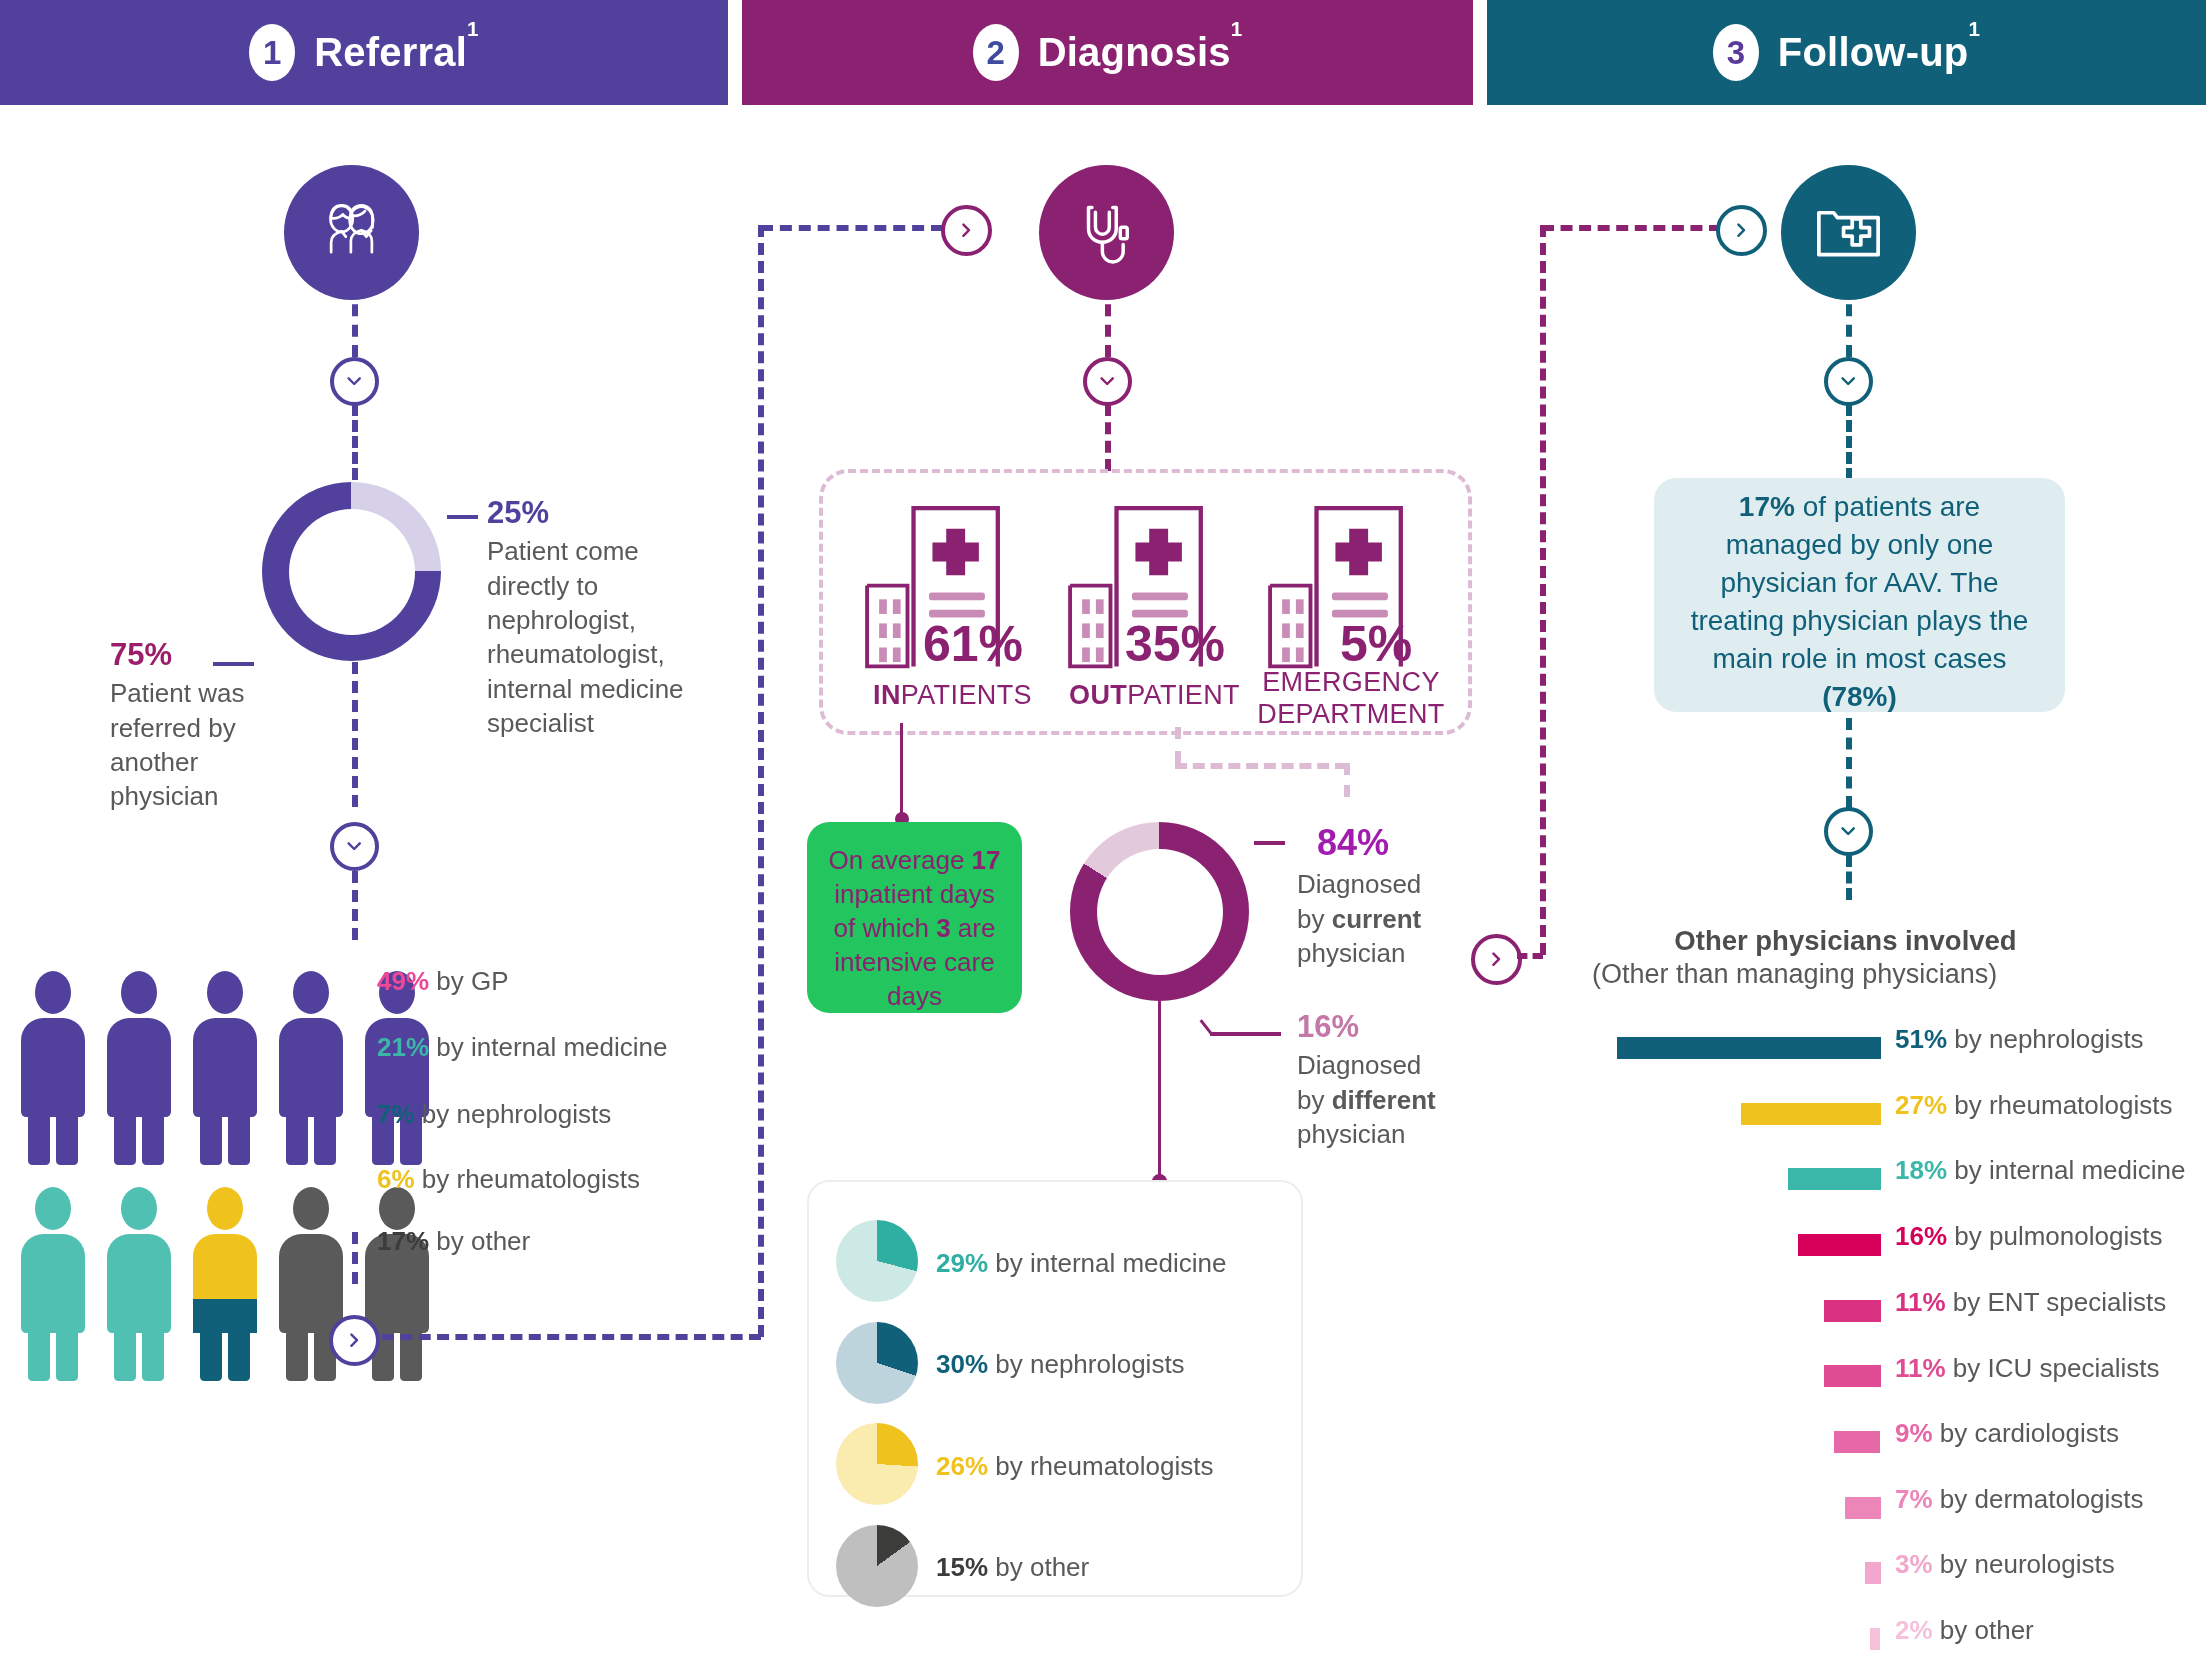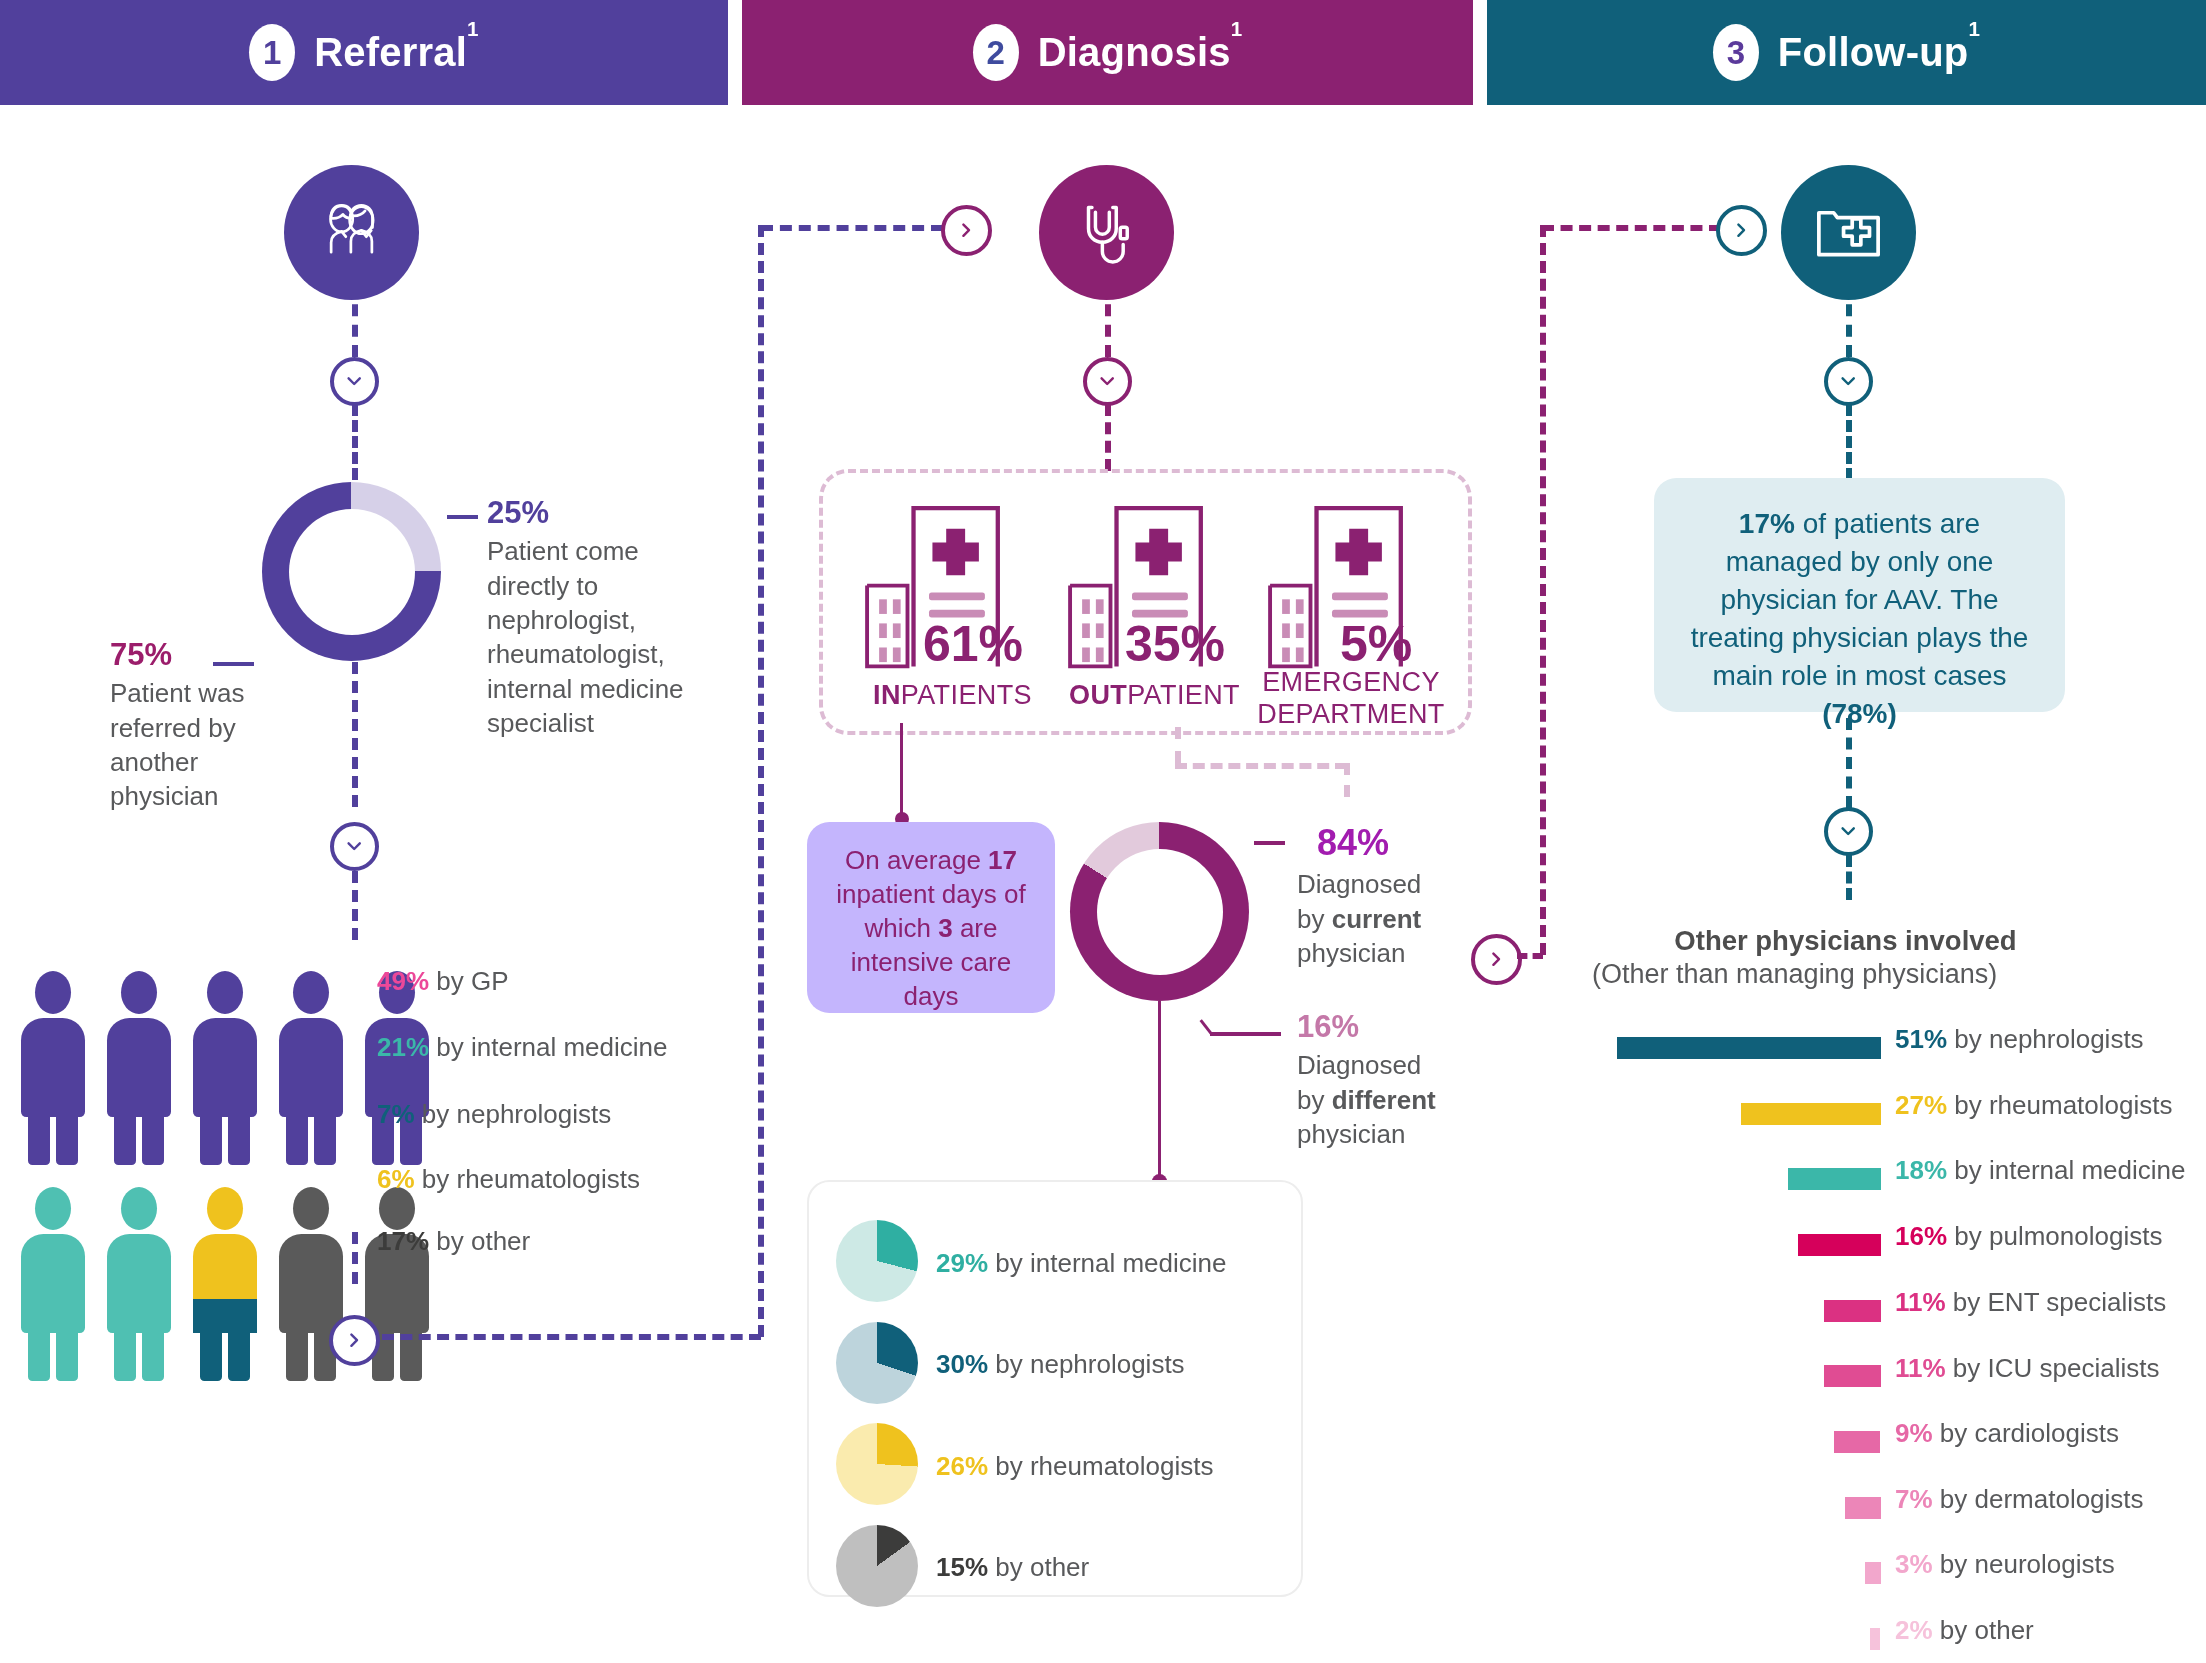--- a/index.html
+++ b/index.html
@@ -288,21 +288,21 @@
   </svg>
 </div>
 <div class="abs" style="left:1340px;top:615px;font-size:50px;font-weight:bold;color:#8B2171;">5%</div>
 <div class="abs" style="left:1248px;top:667px;width:206px;text-align:center;font-size:27px;color:#8B2171;letter-spacing:0.4px;line-height:1.18;">
   <span style="font-weight:bold;"></span><span>EMERGENCY DEPARTMENT</span>
 </div>
 
 <div class="abs" style="left:900px;top:723px;width:3.4px;height:96px;background:#8B2171;"></div>
 <div class="abs" style="left:895px;top:812px;width:13.8px;height:13.8px;border-radius:50%;background:#8B2171;"></div>
 
-<div class="softbox" style="left:807px;top:822px;width:248px;height:191px;background:#c4b5fd;">
+<div class="softbox" style="left:807px;top:822px;width:215px;height:191px;background:#22c55e;">
   <div style="padding:22.4px 19px;text-align:center;font-size:26px;line-height:1.3;color:#8B2171;">
     <span>On average </span><b>17</b><span> inpatient days of which </span><b>3</b><span> are intensive care days</span>
   </div>
 </div>
 
 <div class="vdash" style="left:1175px;top:727px;height:36px;border-left-color:#DDBBD4;"></div>
 <div class="hdash" style="left:1175px;top:763px;width:172px;border-top-color:#DDBBD4;"></div>
 <div class="vdash" style="left:1344px;top:763px;height:34px;border-left-color:#DDBBD4;"></div>
 
 <div class="donut" style="left:1070px;top:822px;width:179px;height:179px;
@@ -382,21 +382,21 @@
 </div>
 <div class="vdash" style="left:1846px;top:284px;height:73px;border-left-color:#10607A;"></div>
 <div class="chev" style="left:1824px;top:357px;width:41px;height:41px;border-color:#10607A;">
   <svg width="22.4" height="22.4" viewBox="0 0 24 24" fill="none" stroke="#10607A" stroke-width="2.6" stroke-linecap="round" stroke-linejoin="round">
       <polyline points="6,9 12,15 18,9"></polyline>
     </svg>
 </div>
 <div class="vdash" style="left:1846px;top:404px;height:76px;border-left-color:#10607A;"></div>
 
 <div class="softbox" style="left:1654px;top:478px;width:411px;height:234px;background:#DFEDF1;">
-  <div style="padding:27px 29px;text-align:center;font-size:28px;line-height:1.36;color:#10607A;">
+  <div style="padding:10px 29px;text-align:center;font-size:28px;line-height:1.36;color:#10607A;">
     <b>17%</b><span> of patients are managed by only one physician for AAV. The treating physician plays the main role in most cases </span><b>(78%)</b>
   </div>
 </div>
 
 <div class="vdash" style="left:1846px;top:718px;height:90px;border-left-color:#10607A;"></div>
 <div class="chev" style="left:1824px;top:807px;width:41px;height:41px;border-color:#10607A;">
   <svg width="22.4" height="22.4" viewBox="0 0 24 24" fill="none" stroke="#10607A" stroke-width="2.6" stroke-linecap="round" stroke-linejoin="round">
       <polyline points="6,9 12,15 18,9"></polyline>
     </svg>
 </div>

